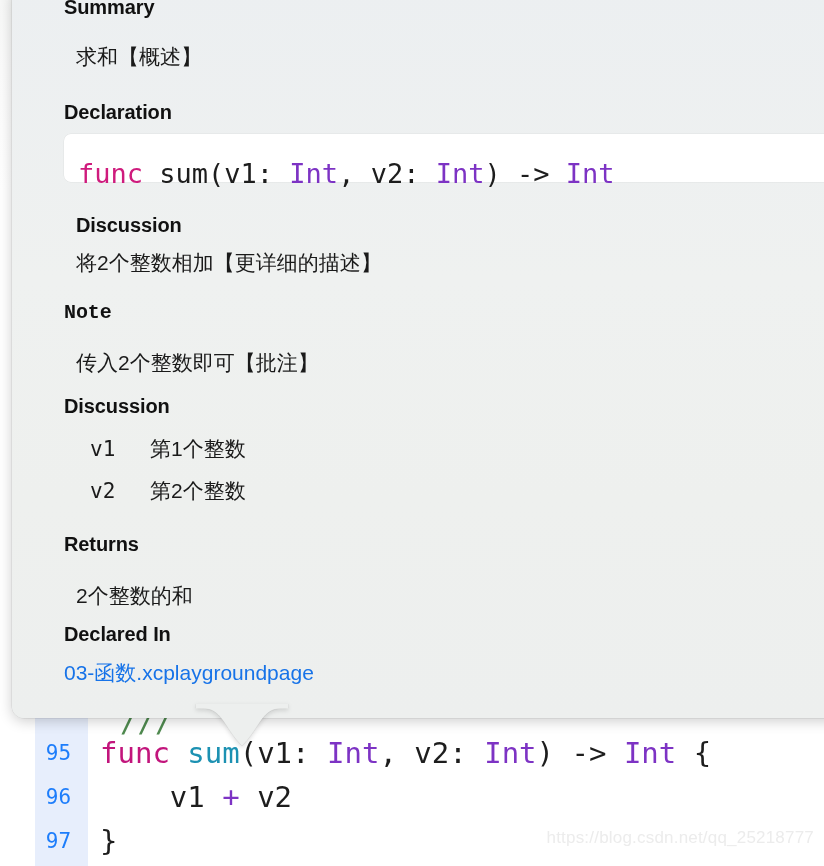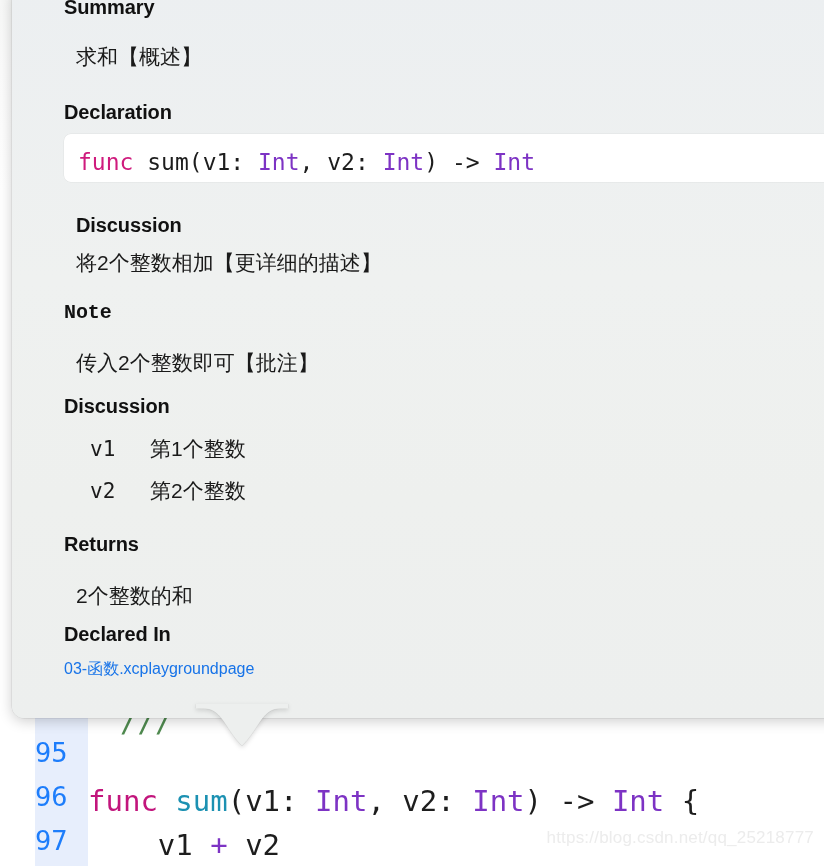--- a/index.html
+++ b/index.html
@@ -41,32 +41,31 @@
     width: 824px;
     font-family: "DejaVu Sans Mono", "Liberation Mono", monospace;
     font-size: 29px;
     line-height: 44px;
     white-space: pre;
   }
   .code-row { position: relative; height: 44px; }
   .lineno {
     position: absolute;
     left: 35px; width: 47px;
-    text-align: left;
+    text-align: center;
     color: #1d7dfb;
     font-family: "DejaVu Sans Mono", "Liberation Mono", monospace;
-    font-size: 27px;
+    font-size: 21px;
     line-height: 44px;
   }
   .linetext {
     position: absolute;
-    left: 88px;
+    left: 100px;
     line-height: 44px;
     color: #1d1d1d;
-    margin-top: 48px;
   }
   .kw       { color: #c2157c; }
   .fnname   { color: #1c91b2; }
   .type     { color: #7d33c4; }
   .op       { color: #7d33c4; }
   .plain    { color: #1d1d1d; }
 
   
   .comment-sliver {
     position: absolute;
@@ -130,21 +129,21 @@
   }
   p.body {
     margin: 12px;
     font-family: "Liberation Sans", sans-serif;
     font-weight: normal;
     font-size: 21px;
     color: #1a1a1a;
   }
   .link {
     font-family: "Liberation Sans", sans-serif;
-    font-size: 16px;
+    font-size: 21px;
     color: #1773e8;
     text-decoration: none;
     cursor: pointer;
     text-align: right;
   }
 
   
   .abs { position: absolute; }
 
   .decl-box {
@@ -153,25 +152,25 @@
     top: 148px;
     width: 820px;
     height: 48px;
     background: #ffffff;
     border-radius: 7px;
     box-shadow: 0 0 0 0.5px rgba(0,0,0,0.06);
   }
   .decl-text {
     position: absolute;
     left: 14px;
-    top: 4px;
+    top: 16px;
     height: 48px;
     line-height: 48px;
     font-family: "DejaVu Sans Mono", "Liberation Mono", monospace;
-    font-size: 23px;
+    font-size: 27px;
     white-space: pre;
     color: #1d1d1d;
   }
   .decl-kw   { color: #cf1b7d; }
   .decl-type { color: #7d33c4; }
 
   .param-row {
     position: absolute;
     left: 78px;
     width: 700px;

